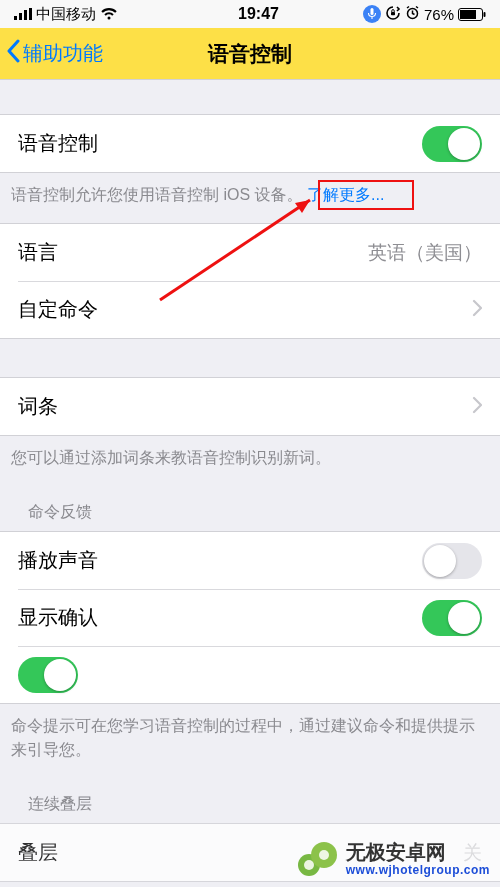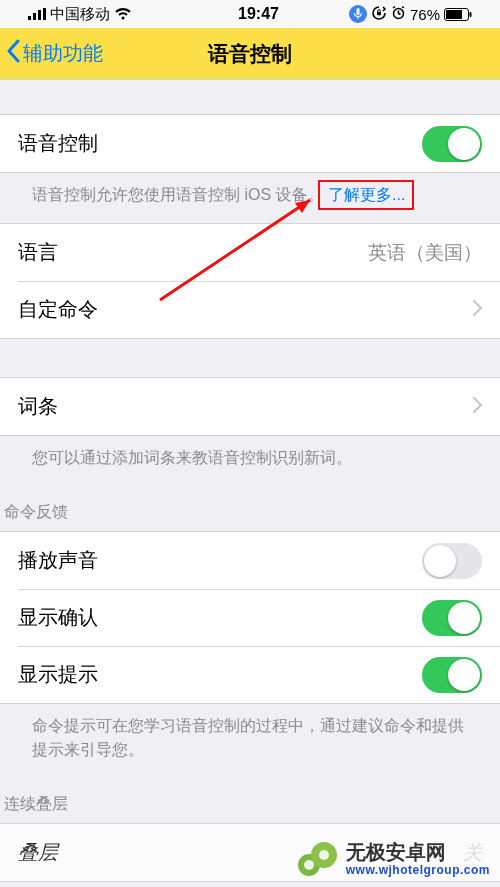--- a/index.html
+++ b/index.html
@@ -1,20 +1,20 @@
 <!DOCTYPE html>
 <html><head>
 <meta charset="utf-8">
 <style>
   * { margin: 0; padding: 0; box-sizing: border-box; }
   html, body { width: 500px; height: 887px; overflow: hidden; font-family: -apple-system, "Helvetica Neue", Arial, sans-serif; background: #efeff4; color: #000; }
   .screen { width: 500px; height: 887px; position: relative; background: #efeff4; }
 
   
-  .statusbar { height: 28px; display: flex; align-items: center; justify-content: space-between; padding: 0 28px; background: #f8f8f8; font-size: 15px; font-weight: 500; }
+  .statusbar { height: 28px; display: flex; align-items: center; justify-content: space-between; padding: 0 14px; background: #f8f8f8; font-size: 15px; font-weight: 500; }
   .sb-left, .sb-right { display: flex; align-items: center; gap: 4px; }
   .sb-center { position: absolute; left: 17px; right: 0; text-align: center; font-size: 16px; font-weight: 600; pointer-events: none; }
   .sb-right .batt { display: inline-flex; align-items: center; }
   .siri-dot { width: 18px; height: 18px; border-radius: 50%; background: #3b82f6; display: inline-flex; align-items: center; justify-content: center; color: #fff; font-size: 10px; }
 
   
   .navbar { height: 52px; background: #fde047; border-bottom: 1px solid #d1d1d6; display: flex; align-items: center; position: relative; }
   .nav-back { display: flex; align-items: center; color: #007aff; font-size: 20px; padding-left: 6px; }
   .nav-back .chev { font-size: 28px; line-height: 1; margin-right: 2px; }
   .nav-title { position: absolute; left: 0; right: 0; text-align: center; font-size: 21px; font-weight: 600; pointer-events: none; }
@@ -22,43 +22,43 @@
   .spacer-sm { height: 34px; }
   .spacer-md { height: 38px; }
 
   .group { background: #fff; border-top: 1px solid #d1d1d6; border-bottom: 1px solid #d1d1d6; }
   .cell { min-height: 57px; padding: 0 18px; display: flex; align-items: center; justify-content: space-between; font-size: 20px; position: relative; }
   .cell + .cell::before { content: ""; position: absolute; left: 18px; right: 0; top: 0; height: 1px; background: #d9d9dd; }
   .cell .label { color: #000; }
   .cell .value { color: #8e8e93; font-size: 19px; margin-left: 29px; }
   .cell .chev-right { color: #c7c7cc; font-size: 22px; margin-left: 8px; }
 
-  .footer { padding: 10px 32px 16px; font-size: 16px; color: #8a8a8f; line-height: 1.5; }
+  .footer { padding: 10px 11px 16px; font-size: 16px; color: #8a8a8f; line-height: 1.5; }
   .footer a { color: #007aff; text-decoration: none; }
-  .header-label { padding: 16px 4px 8px; font-size: 16px; color: #8a8a8f; }
+  .header-label { padding: 16px 28px 8px; font-size: 16px; color: #8a8a8f; }
 
   
   .switch { width: 60px; height: 36px; border-radius: 18px; background: #e5e5ea; position: relative; transition: background .15s; }
   .switch.on { background: #34c759; }
   .switch .knob { position: absolute; top: 2px; left: 2px; width: 32px; height: 32px; background: #fff; border-radius: 50%; box-shadow: 0 1px 3px rgba(0,0,0,.3); transition: left .15s; }
   .switch.on .knob { left: 26px; }
 
   
   .annot-box { position: absolute; border: 2px solid #e11; pointer-events: none; }
   .arrow { position: absolute; pointer-events: none; }
 
   
   .watermark { position: absolute; right: 10px; bottom: 6px; display: flex; align-items: center; gap: 8px; }
   .wm-logo { width: 44px; height: 44px; }
   .wm-text { display: flex; flex-direction: column; line-height: 1.15; }
   .wm-title { font-size: 20px; font-weight: 700; color: #333; }
   .wm-url { font-size: 12px; color: #1d4ed8; letter-spacing: .5px; font-weight: bold; }
 
   .scroll { position: absolute; top: 80px; left: 0; right: 0; bottom: 0; overflow: hidden; }
-  .faded-bottom { opacity: .8; font-style: italic; }
+  .faded-bottom { opacity: .8; }
 </style>
 </head>
 <body>
 
 <div class="screen">
 
   <div class="statusbar">
     <div class="sb-left">
       <span>
         <svg width="18" height="12" viewBox="0 0 18 12">
@@ -176,21 +176,20 @@
             <span class="knob"></span>
           </span>
       </div>
       <div class="cell">
         <span class="label">显示确认</span>
         <span class="switch on">
             <span class="knob"></span>
           </span>
       </div>
       <div class="cell">
-        <span class="label">显示提示</span>
         <span class="switch on">
             <span class="knob"></span>
           </span>
       </div>
     </div>
     <div class="footer">命令提示可在您学习语音控制的过程中，通过建议命令和提供提示来引导您。</div>
 
     <div class="header-label">连续叠层</div>
     <div class="group faded-bottom">
       <div class="cell">

